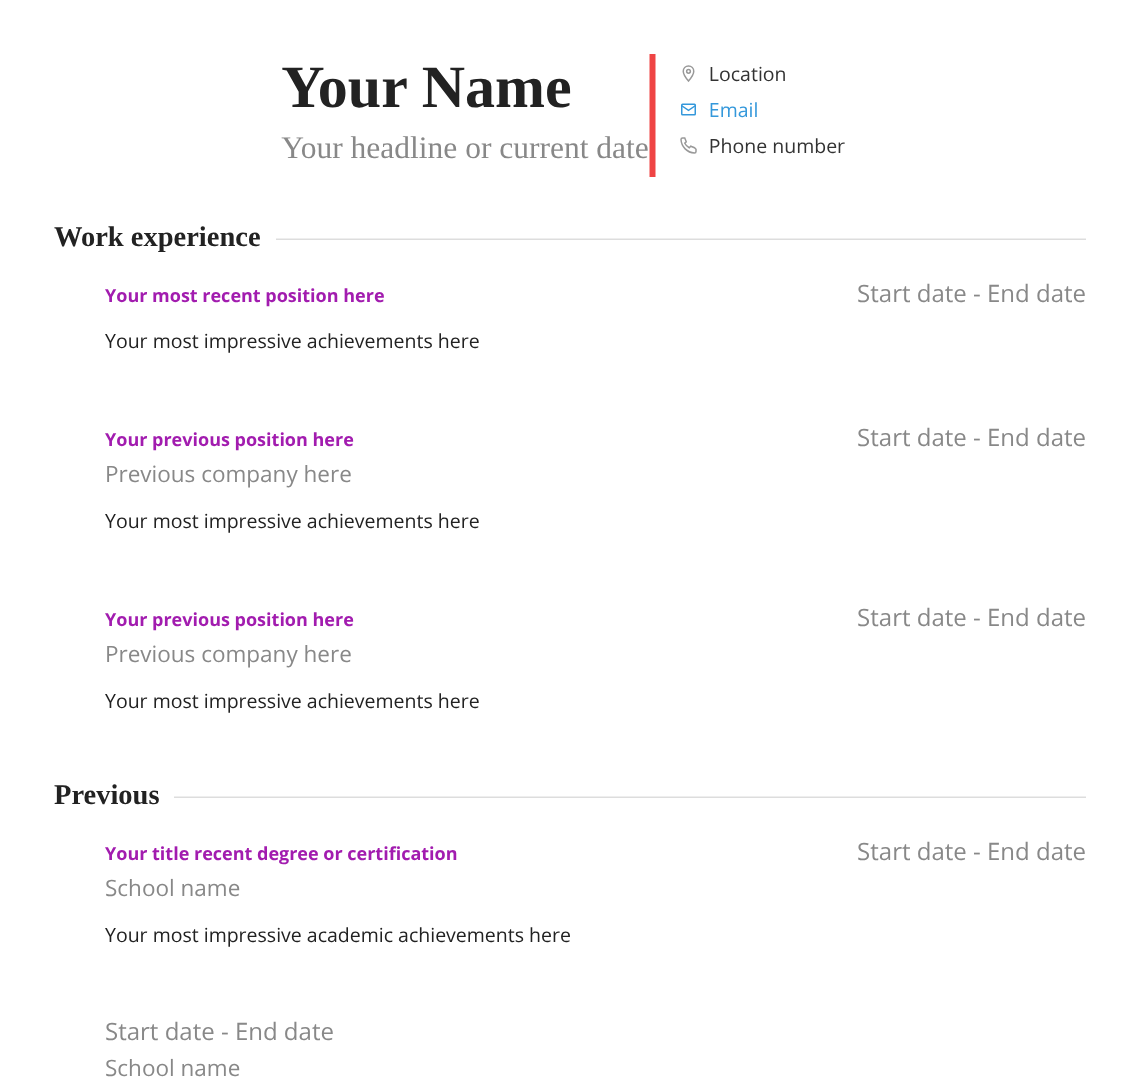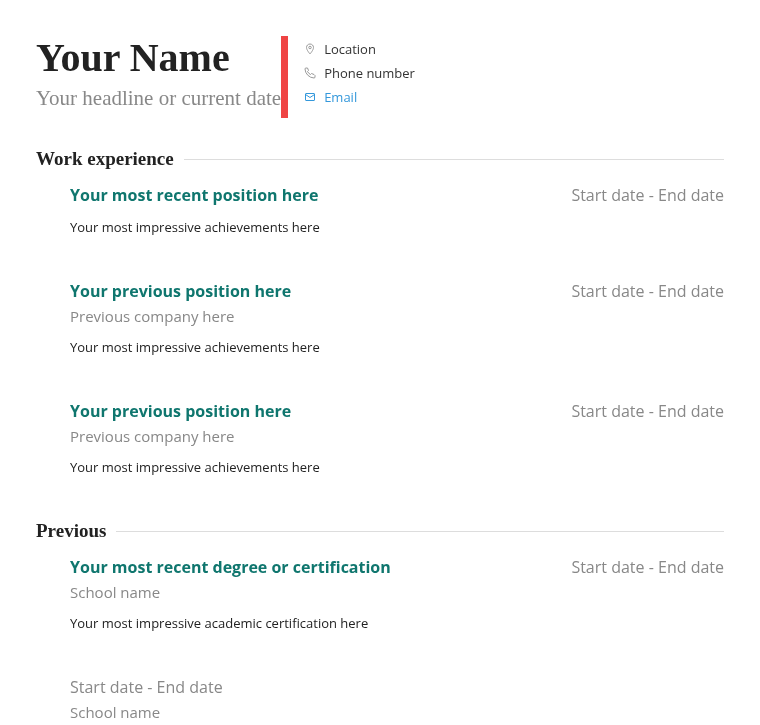--- a/index.html
+++ b/index.html
@@ -5,40 +5,40 @@
     * { margin: 0; padding: 0; box-sizing: border-box; }
     body {
       font-family: "Segoe UI", "Open Sans", Arial, sans-serif;
       background: #fff;
       width: 760px;
       padding: 36px 36px 0 36px;
       color: #222;
     }
     .header {
       display: flex;
-      justify-content: flex-start;
+      justify-content: center;
       align-items: flex-start;
       margin-bottom: 30px;
     }
     .name {
       font-family: Georgia, "Times New Roman", serif;
       font-size: 40px;
       font-weight: 700;
       color: #222;
       line-height: 1.1;
     }
     .headline {
       font-family: Georgia, "Times New Roman", serif;
       font-size: 21px;
       font-weight: 400;
       color: #888;
       margin-top: 6px;
     }
     .contact {
-      border-left: 7px solid #ef4444;
+      border-left: 4px solid #ef4444;
       padding-left: 16px;
       padding-top: 4px;
       padding-bottom: 6px;
       font-size: 13px;
       color: #333;
       min-width: 140px;
     }
     .contact-item {
       display: flex;
       align-items: center;
@@ -74,23 +74,23 @@
     .entry {
       margin-left: 34px;
       margin-bottom: 44px;
     }
     .entry-top {
       display: flex;
       justify-content: space-between;
       align-items: baseline;
     }
     .entry-title {
-      font-size: 16px;
+      font-size: 12px;
       font-weight: 700;
-      color: #0f766e;
+      color: #a21caf;
     }
     .entry-dates {
       font-size: 16px;
       color: #888;
       font-weight: 400;
     }
     .entry-sub {
       font-size: 15px;
       color: #888;
       margin-top: 4px;
@@ -111,31 +111,31 @@
   </div>
   <div class="contact">
     <div class="contact-item">
       <svg viewBox="0 0 24 24" fill="none" stroke="#999" stroke-width="2">
           <path d="M12 2 C8 2 5 5 5 9 C5 14 12 22 12 22 C12 22 19 14 19 9 C19 5 16 2 12 2 Z"></path>
           <circle cx="12" cy="9" r="2.5"></circle>
         </svg>
       <span>Location</span>
     </div>
     <div class="contact-item">
-      <svg viewBox="0 0 24 24" fill="none" stroke="#999" stroke-width="2">
-          <path d="M22 17 v3 a2 2 0 0 1 -2 2 A19 19 0 0 1 2 4 a2 2 0 0 1 2 -2 h3 l2 5 -2 2 a14 14 0 0 0 6 6 l2 -2 5 2 z"></path>
-        </svg>
-      <span>Phone number</span>
-    </div>
-    <div class="contact-item">
       <svg viewBox="0 0 24 24" fill="none" stroke="#3498db" stroke-width="2">
           <rect x="3" y="5" width="18" height="14" rx="1"></rect>
           <path d="M3 7 l9 6 l9 -6"></path>
         </svg>
       <span class="contact-email">Email</span>
+    </div>
+    <div class="contact-item">
+      <svg viewBox="0 0 24 24" fill="none" stroke="#999" stroke-width="2">
+          <path d="M22 17 v3 a2 2 0 0 1 -2 2 A19 19 0 0 1 2 4 a2 2 0 0 1 2 -2 h3 l2 5 -2 2 a14 14 0 0 0 6 6 l2 -2 5 2 z"></path>
+        </svg>
+      <span>Phone number</span>
     </div>
   </div>
 </div>
 
 <div class="section-header">
   <div class="section-title">Work experience</div>
   <div class="section-rule"></div>
 </div>
 
 <div class="entry">
@@ -164,25 +164,25 @@
   <div class="entry-desc">Your most impressive achievements here</div>
 </div>
 
 <div class="section-header">
   <div class="section-title">Previous</div>
   <div class="section-rule"></div>
 </div>
 
 <div class="entry">
   <div class="entry-top">
-    <div class="entry-title">Your most recent degree or certification</div>
+    <div class="entry-title">Your title recent degree or certification</div>
     <div class="entry-dates">Start date - End date</div>
   </div>
   <div class="entry-sub">School name</div>
-  <div class="entry-desc">Your most impressive academic certification here</div>
+  <div class="entry-desc">Your most impressive academic achievements here</div>
 </div>
 
 <div class="entry">
   <div class="entry-top">
     <div class="entry-dates">Start date - End date</div>
   </div>
   <div class="entry-sub">School name</div>
 
 </div>
 

